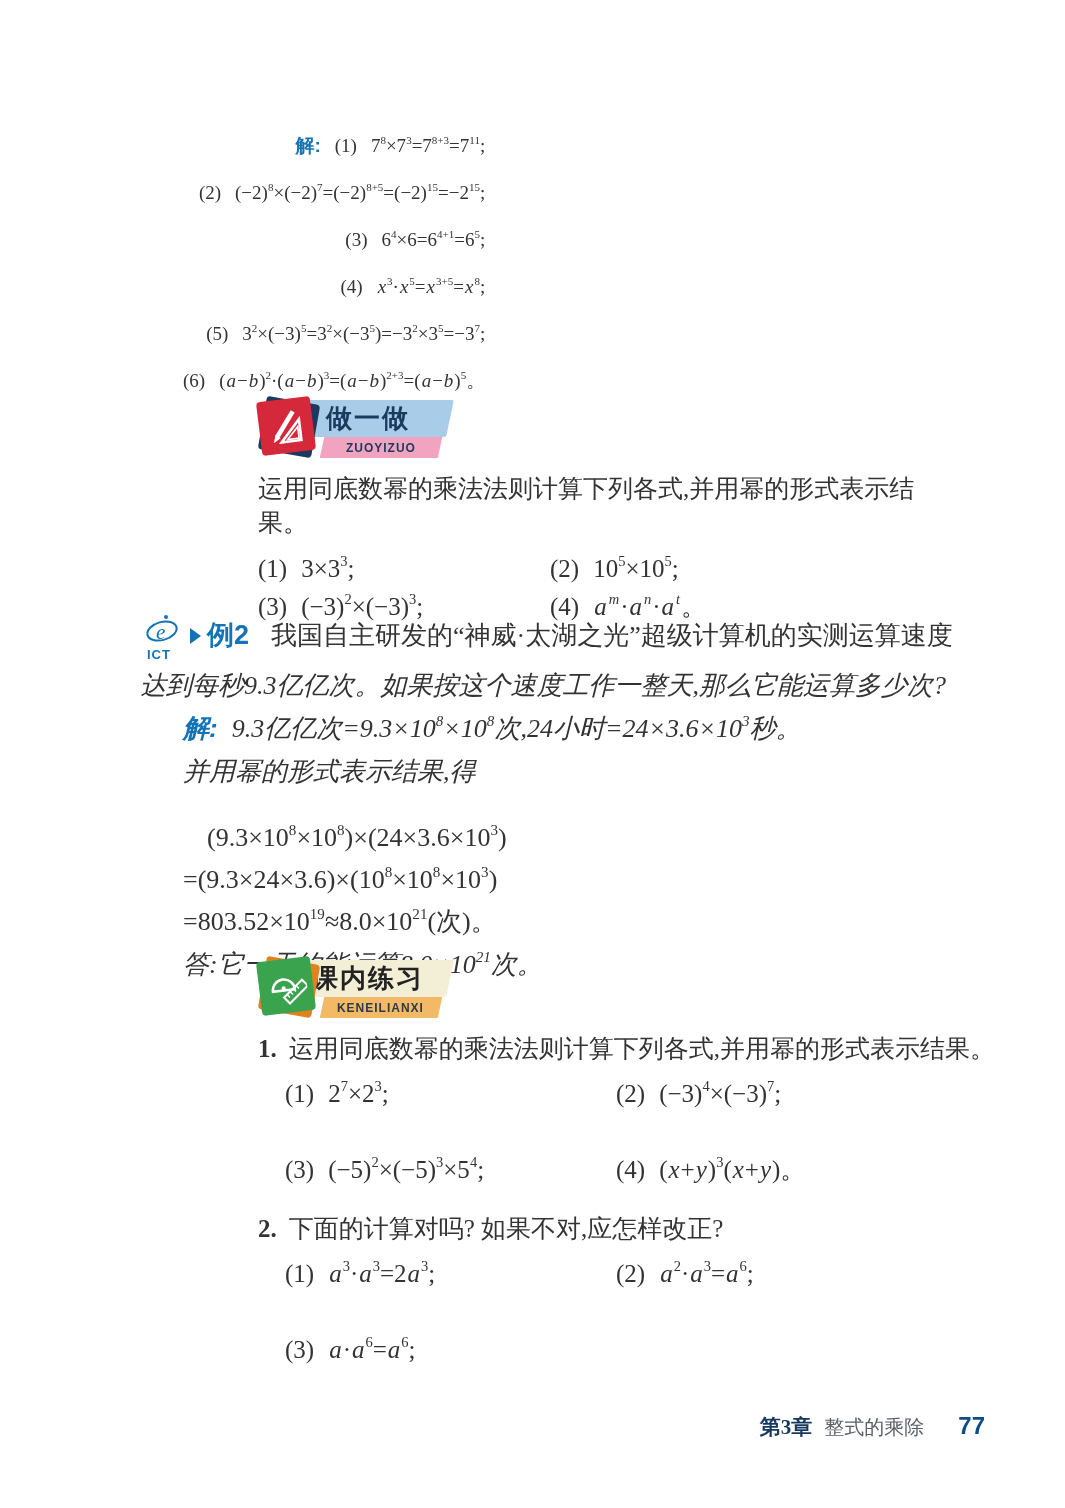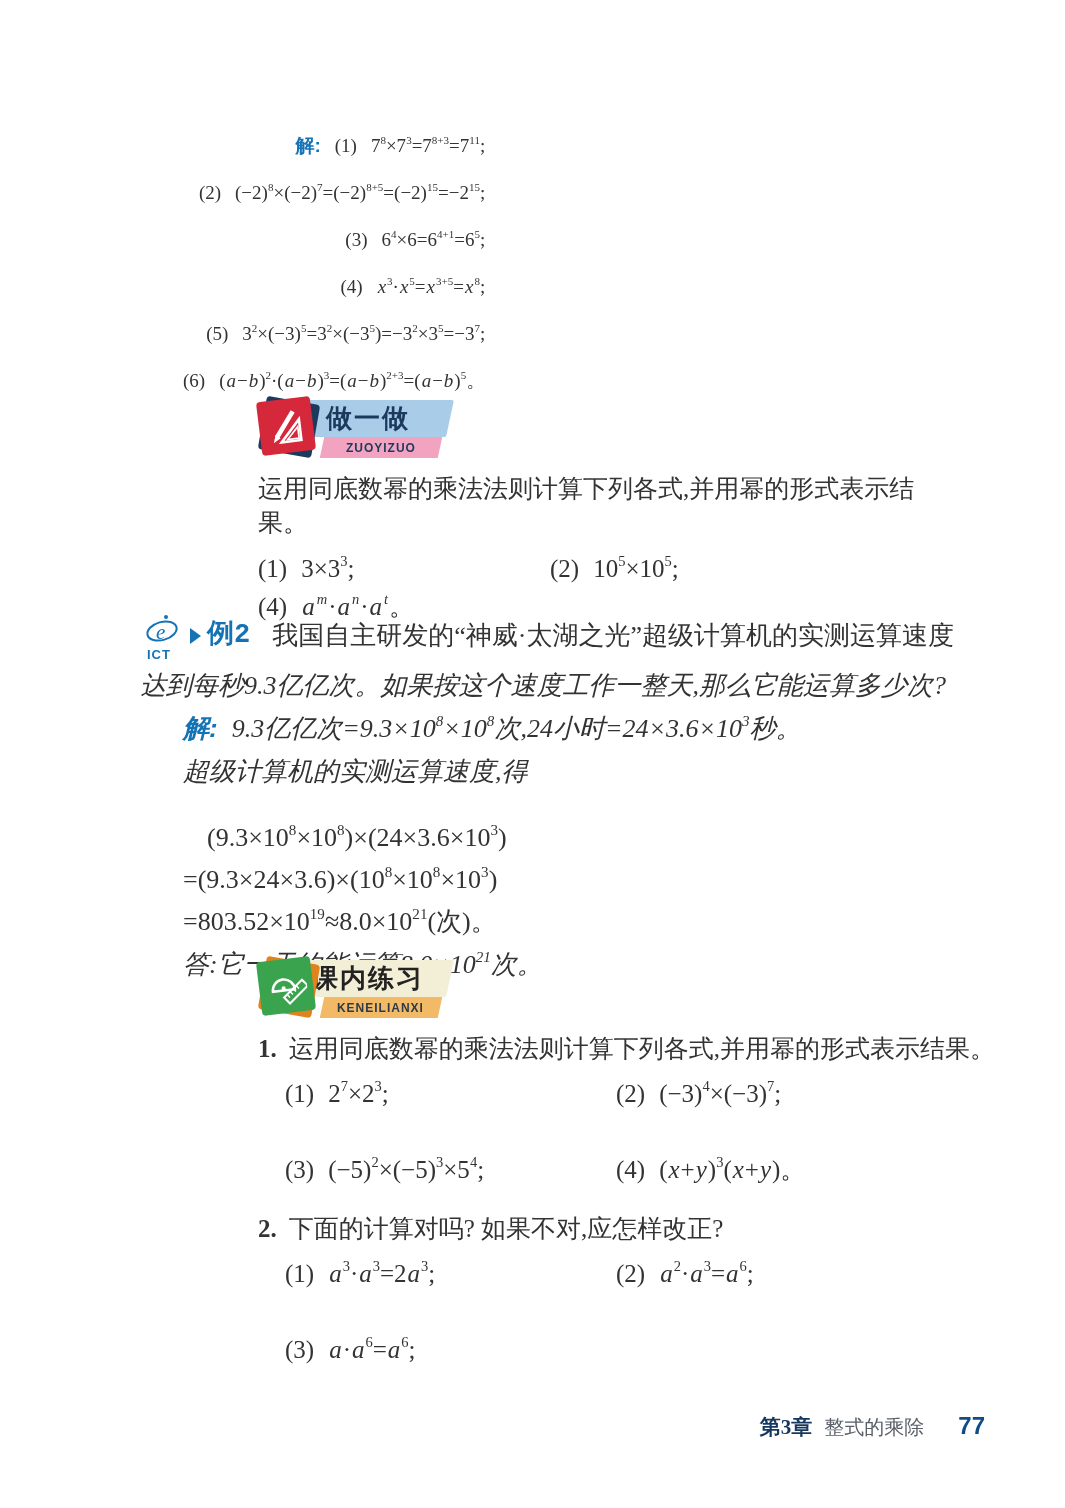--- a/index.html
+++ b/index.html
@@ -69,21 +69,21 @@
   .ex2 { position:absolute; left:140px; top:614px; width:820px; font-size:26px; }
   .ex2 .exline { line-height:43px; margin:0; white-space:nowrap;font-style:italic; }
   .ex2-head { display:flex; align-items:flex-start; line-height:43px; }
   .ict { display:inline-block; width:44px; height:50px; margin-right:6px; flex:0 0 auto; }
   .arrow-tri {
     display:inline-block; width:0; height:0; margin:14px 6px 0 0;
     border-top:8px solid transparent; border-bottom:8px solid transparent;
     border-left:11px solid var(--accent-blue,#1473b5);
   }
   .exlabel { color:var(--accent-blue,#1473b5); font-weight:bold; font-size:27px;
-             font-family:Liberation Mono, monospace; margin-right:22px; }
+             font-family:Liberation Sans, sans-serif; margin-right:22px; }
   .eq { line-height:42px; white-space:nowrap; }
   .eq.indent1 { padding-left:24px; }
   
   .practice { position:absolute; left:258px; top:1032px; width:700px; font-size:25px; }
   .exercise .ex-head { line-height:34px; margin-bottom:8px; white-space:nowrap; }
   .enum { font-weight:bold; margin-right:12px; }
   .practice .grid2 { grid-template-columns:295px 1fr; padding-left:27px;gap:36px; }
   .practice .grid2 .item { line-height:40px; }
   .exercise + .exercise { margin-top:22px; }
   
@@ -140,20 +140,23 @@
   </div>
 
   <section class="zuo-body">
     <p class="intro">运用同底数幂的乘法法则计算下列各式,并用幂的形式表示结果。</p>
     <div class="grid2">
       <div class="item math">
         <span class="inum">(1)</span><span>3×3<sup>3</sup>;</span>
       </div>
       <div class="item math">
         <span class="inum">(2)</span><span>10<sup>5</sup>×10<sup>5</sup>;</span>
+      </div>
+      <div class="item math">
+        <span class="inum">(3)</span><span>(−3)<sup>2</sup>×(−3)<sup>3</sup>;</span>
       </div>
       <div class="item math">
         <span class="inum">(4)</span><span><i>a</i><sup><i>m</i></sup>·<i>a</i><sup><i>n</i></sup>·<i>a</i><sup><i>t</i></sup>。</span>
       </div>
     </div>
   </section>
 
   <section class="ex2">
     <div class="ex2-head">
       <span class="ict">
@@ -165,21 +168,21 @@
         </svg>
       </span>
       <span class="arrow-tri"></span>
       <span class="exlabel">例2</span>
       <span>我国自主研发的“神威·太湖之光”超级计算机的实测运算速度</span>
     </div>
     <p class="exline">达到每秒9.3亿亿次。如果按这个速度工作一整天,那么它能运算多少次?</p>
     <div class="exline" style="padding-left:43px;">
       <span class="blue-label">解:</span><span class="math">9.3亿亿次=9.3×10<sup>8</sup>×10<sup>8</sup>次,24小时=24×3.6×10<sup>3</sup>秒。</span>
     </div>
-    <p class="exline" style="padding-left:43px;">超级计算机的实测运算速度,得</p>
+    <p class="exline" style="padding-left:43px;">并用幂的形式表示结果,得</p>
     <div class="eq indent1 math" style="margin-left:43px;margin-top:24px;">(9.3×10<sup>8</sup>×10<sup>8</sup>)×(24×3.6×10<sup>3</sup>)</div>
     <div class="eq math" style="margin-left:43px;">=(9.3×24×3.6)×(10<sup>8</sup>×10<sup>8</sup>×10<sup>3</sup>)</div>
     <div class="eq math" style="margin-left:43px;">=803.52×10<sup>19</sup>≈8.0×10<sup>21</sup>(次)。</div>
     <div class="exline math" style="padding-left:43px;">答:它一天约能运算8.0×10<sup>21</sup>次。</div>
   </section>
 
   <div class="badge badge-ke">
     <div class="banner-main">
       <span>课内练习</span>
     </div>

